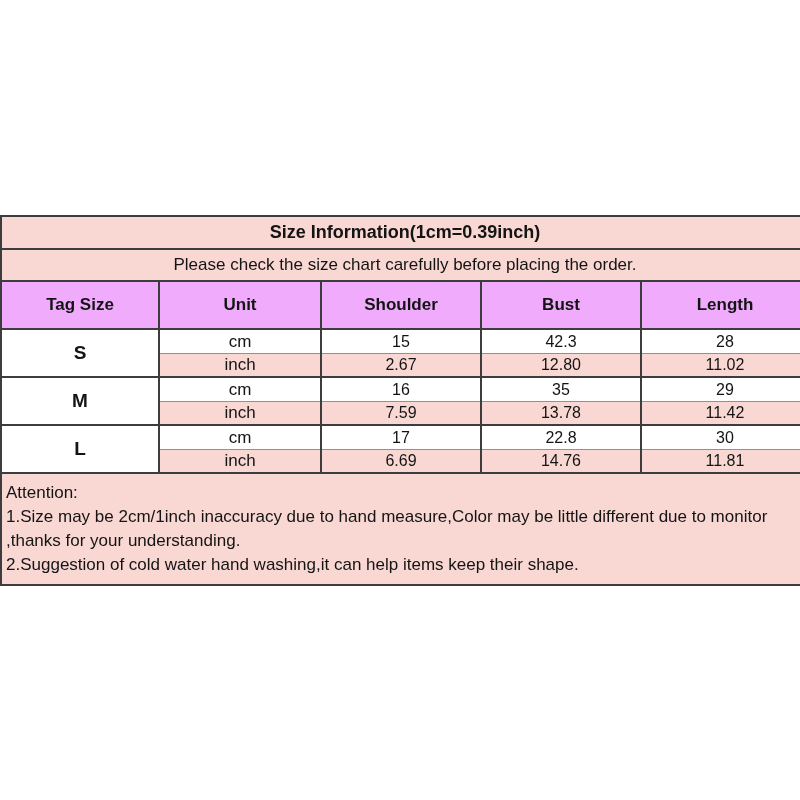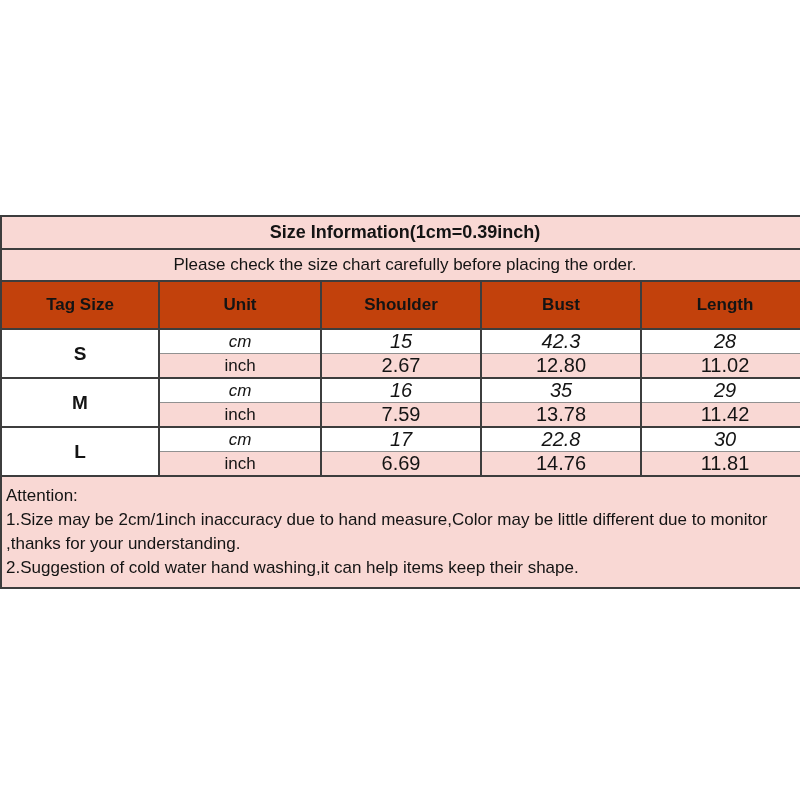--- a/index.html
+++ b/index.html
@@ -35,37 +35,37 @@
     font-weight: bold;
     font-size: 18px;
     height: 31px;
   }
   .subtitle-cell {
     background: #f9d8d4;
     font-size: 17px;
     height: 30px;
   }
   th.header-cell {
-    background: #c2410c;
+    background: #f0abfc;
     font-weight: bold;
     font-size: 17px;
     height: 46px;
   }
   .size-cell {
     background: #ffffff;
     font-weight: bold;
     font-size: 19px;
   }
   tr.row-cm td { background: #ffffff; height: 23px; }
   tr.row-inch td { background: #f9d8d4; height: 22px; margin-top: 28px; }
   
-  tr.row-cm td.sub { border-bottom: 1px solid #919191; font-style: italic; }
+  tr.row-cm td.sub { border-bottom: 1px solid #919191; }
   tr.row-inch td.sub { border-top: 1px solid #919191; }
   .unit-cell { font-size: 17px; }
-  .num-cell { font-size: 20px; }
+  .num-cell { font-size: 16px; }
   .attention-cell {
     background: #f9d8d4;
     text-align: left;
     vertical-align: top;
     height: 86px;
     padding: 7px 5px 7px 4px;
     white-space: normal;
   }
   .attention-line {
     font-size: 17px;

